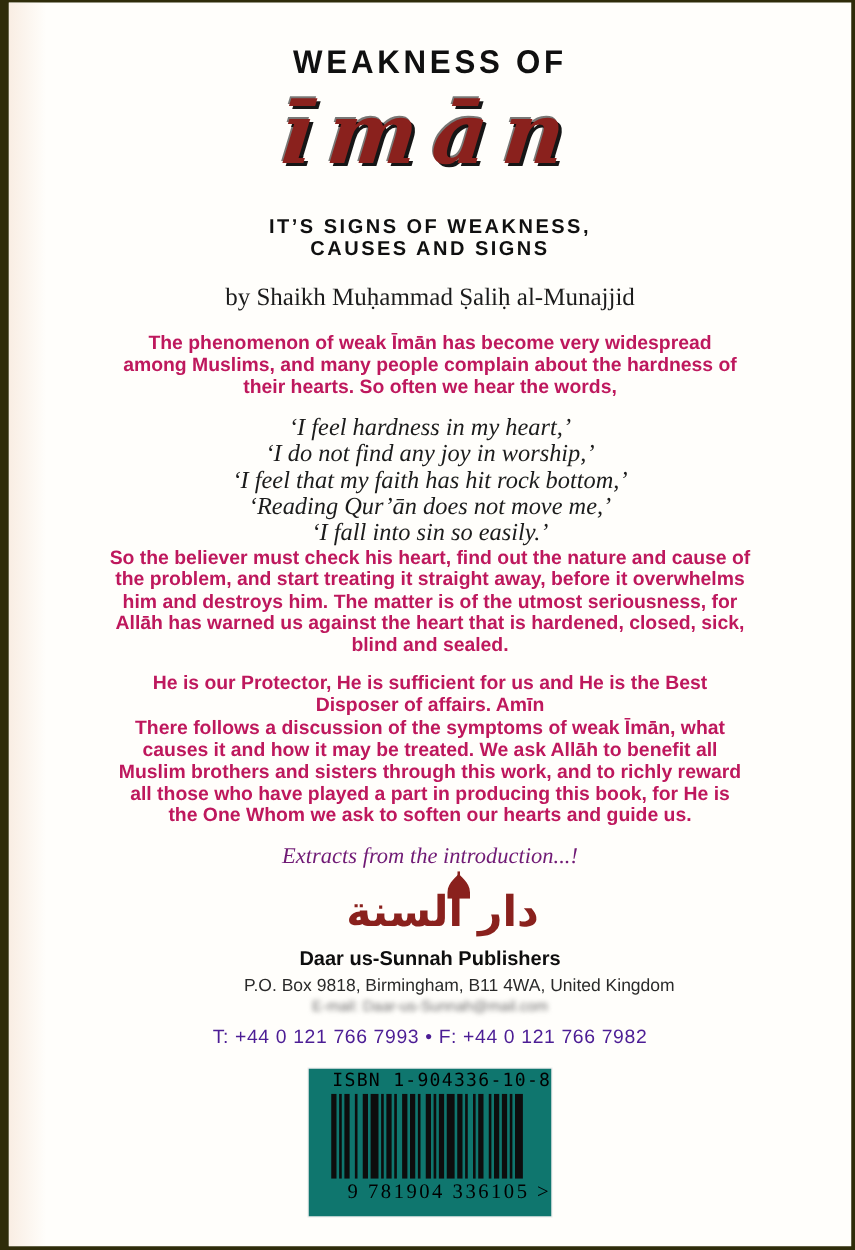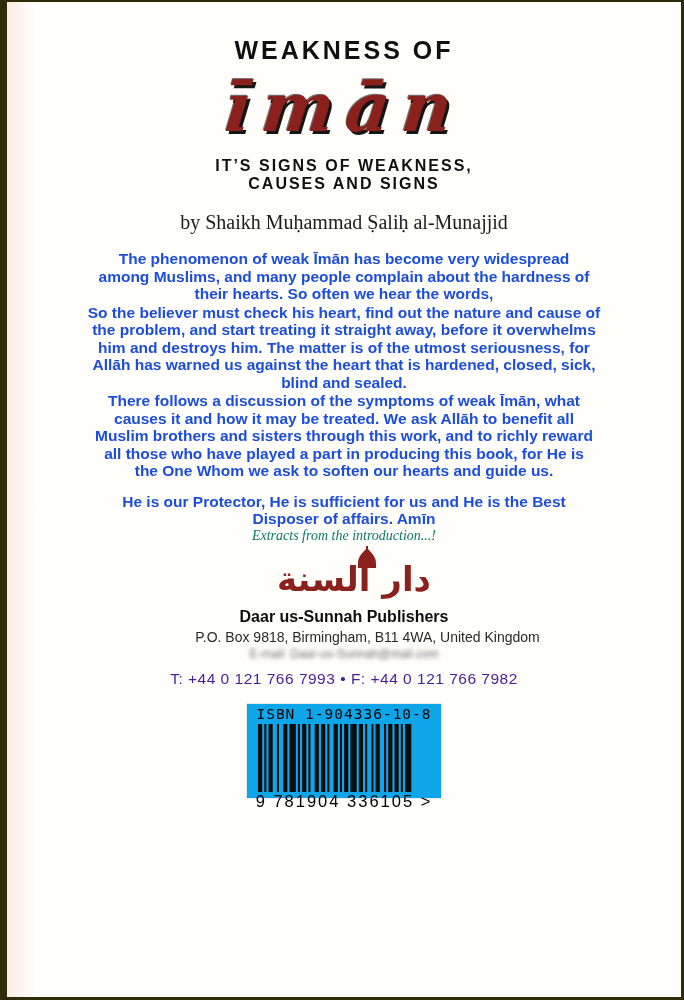--- a/index.html
+++ b/index.html
@@ -37,86 +37,88 @@
     line-height: 92px;
     font-family: "DejaVu Serif", serif;
     font-style: italic;
     font-weight: bold;
     font-size: 68px;
     letter-spacing: 12px;
     color: var(--red, #8a211d);
     text-shadow: 3px 3px 0 rgba(10,10,10,.95), -1px -1px 0 rgba(10,10,10,.55);
     transform: skewX(-6deg);
   }
-  .subtitle { margin-top: 4px; font-weight: bold; font-size: 16px; line-height: 18px; letter-spacing: 2px; color: #101010; }
+  .subtitle { margin-top: 20px; font-weight: bold; font-size: 16px; line-height: 18px; letter-spacing: 2px; color: #101010; }
   .byline {
     margin-top: 18px;
     font-family: "Liberation Serif", serif;
     font-size: 20px;
     color: #1c1c1c;
   }
   .body-par {
     font-weight: bold;
     font-size: 15.5px;
     line-height: 17.5px;
-    color: #1d4ed8;
+    color: #be185d;
     margin: 1px auto 0 auto;
   }
   .p1 { max-width: 500px; margin-top: 16px; }
   .p2 { max-width: 525px; }
   .p3 { max-width: 505px; }
   .p4 { max-width: 445px; margin-top: 13px; }
   .quotes {
     margin-top: 13px;
     font-family: "Liberation Serif", serif;
     font-style: italic;
     font-size: 19.5px;
     line-height: 21px;
     color: #1c1c1c;
   }
   .extracts {
+    margin-top: 12px;
     font-family: "Liberation Serif", serif;
     font-style: italic;
-    font-size: 14px;
-    color: #0f766e;
+    font-size: 18px;
+    color: #701a75;
   }
   .logo { position: relative; margin-top: 6px; height: 62px; padding-left: 20px; }
   .logo-arabic {
     direction: rtl;
     font-family: "DejaVu Sans", sans-serif;
     font-weight: bold;
     font-size: 34px;
     line-height: 58px;
     color: var(--red, #8a211d);
     letter-spacing: 1px;
   }
   .dome { position: absolute; left: 50%; top: -4px; transform: translateX(6px); }
   .publisher { font-weight: bold; font-size: 16px; margin-top: -4px; color: #0e0e0e; }
   .address { font-size: 14px; margin-top: 3px; color: #2a2a2a; margin-left: 47px; }
   .email-blur {
     font-size: 12px; margin-top: 2px; color: #6e6e6e;
     filter: blur(2px); -webkit-filter: blur(2px);
   }
   .phone { font-size: 15.5px; margin-top: 9px; letter-spacing: .5px; color: #4c1d95; }
   .barcode-box {
-    width: 194px; height: 94px;
+    width: 194px; height: 118px;
     margin: 16px auto 0 auto;
-    background: #0ea5e9;
+    background: #0f766e;
     box-shadow: 0 0 0 1px #ececec;
     padding-top: 2px;
     box-sizing: border-box;
+    text-align: right;
   }
   .isbn-line {
     font-family: "DejaVu Sans Mono", monospace;
     font-size: 14.5px; letter-spacing: 1px; color: #000;
   }
   .bars-wrap { height: 68px; margin-top: 2px; }
   .bars-wrap svg rect { fill: #0d0d0d; }
   .digits-line {
-    font-family: Liberation Sans, sans-serif;
+    font-family: Liberation Serif, serif;
     font-size: 16.5px; letter-spacing: 2px; color: #000; margin-top: 0px;
   }
 </style>
 </head>
 <body>
 
 <div class="cover">
   <div class="left-tint"></div>
 
   <div class="title-top">WEAKNESS OF</div>
@@ -124,24 +126,31 @@
 
   <div class="subtitle">
     <div>IT’S SIGNS OF WEAKNESS,</div>
     <div>CAUSES AND SIGNS</div>
   </div>
 
   <div class="byline">by Shaikh Muḥammad Ṣaliḥ al-Munajjid</div>
 
   <p class="body-par p1">The phenomenon of weak Īmān has become very widespread among Muslims, and many people complain about the hardness of their hearts. So often we hear the words,</p>
 
+  <div class="quotes">
+    <div>‘I feel hardness in my heart,’</div>
+    <div>‘I do not find any joy in worship,’</div>
+    <div>‘I feel that my faith has hit rock bottom,’</div>
+    <div>‘Reading Qur’ān does not move me,’</div>
+    <div>‘I fall into sin so easily.’</div>
+  </div>
 
   <p class="body-par p2">So the believer must check his heart, find out the nature and cause of the problem, and start treating it straight away, before it overwhelms him and destroys him. The matter is of the utmost seriousness, for Allāh has warned us against the heart that is hardened, closed, sick, blind and sealed.</p>
+  <p class="body-par p4">He is our Protector, He is sufficient for us and He is the Best Disposer of affairs. Amīn</p>
   <p class="body-par p3">There follows a discussion of the symptoms of weak Īmān, what causes it and how it may be treated. We ask Allāh to benefit all Muslim brothers and sisters through this work, and to richly reward all those who have played a part in producing this book, for He is the One Whom we ask to soften our hearts and guide us.</p>
-  <p class="body-par p4">He is our Protector, He is sufficient for us and He is the Best Disposer of affairs. Amīn</p>
 
   <div class="extracts">Extracts from the introduction...!</div>
 
   <div class="logo">
     <span class="dome">
       <svg width="34" height="22" viewBox="0 0 34 22">
         <path d="M17 1 C17 4 8 8 8 17 L8 22 L26 22 L26 17 C26 8 17 4 17 1 Z" fill="#8a211d"></path>
         <rect x="16" y="0" width="2" height="4" fill="#8a211d"></rect>
       </svg>
     </span>

